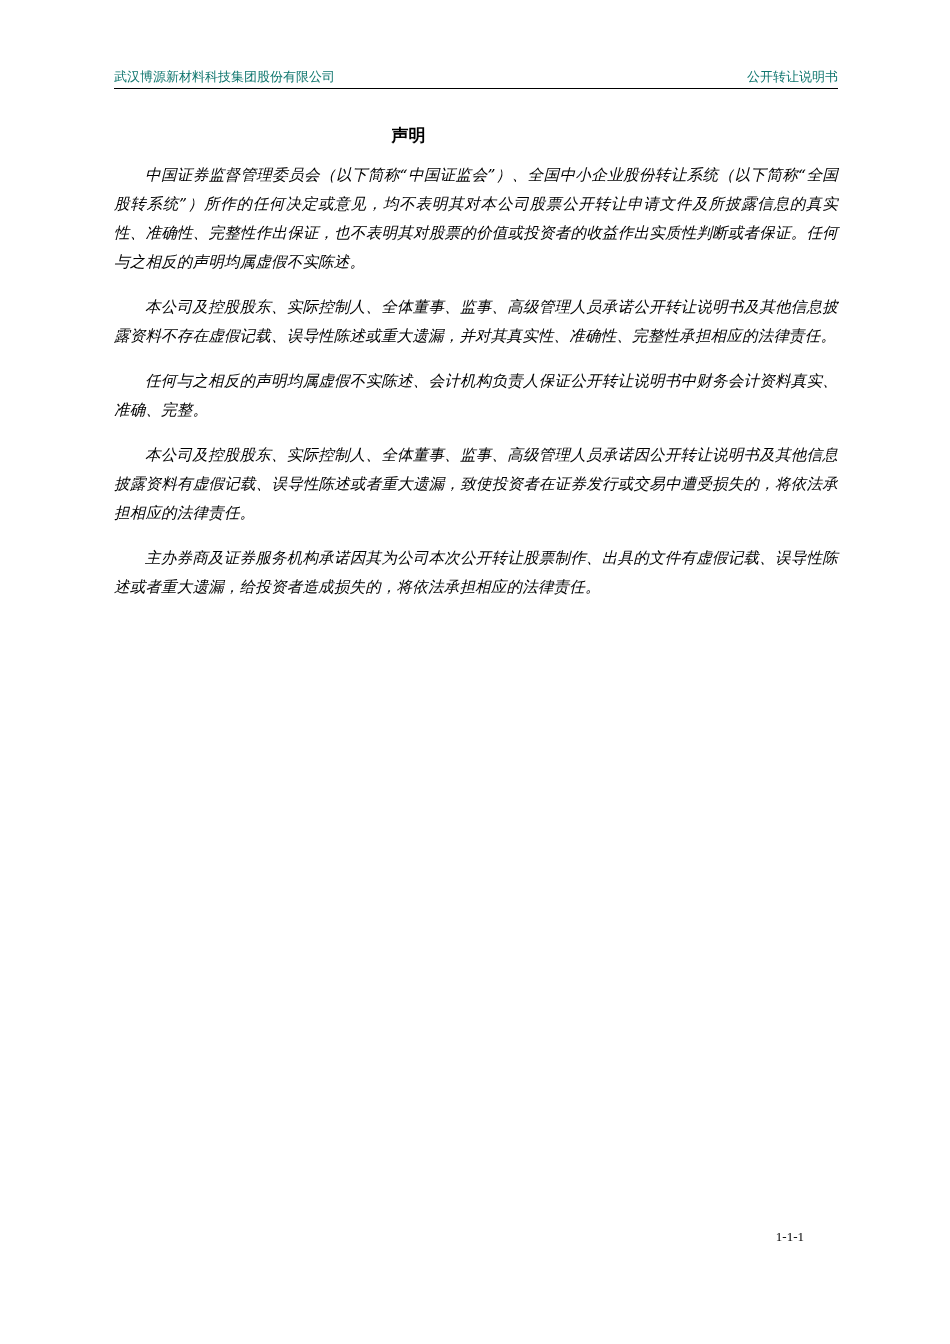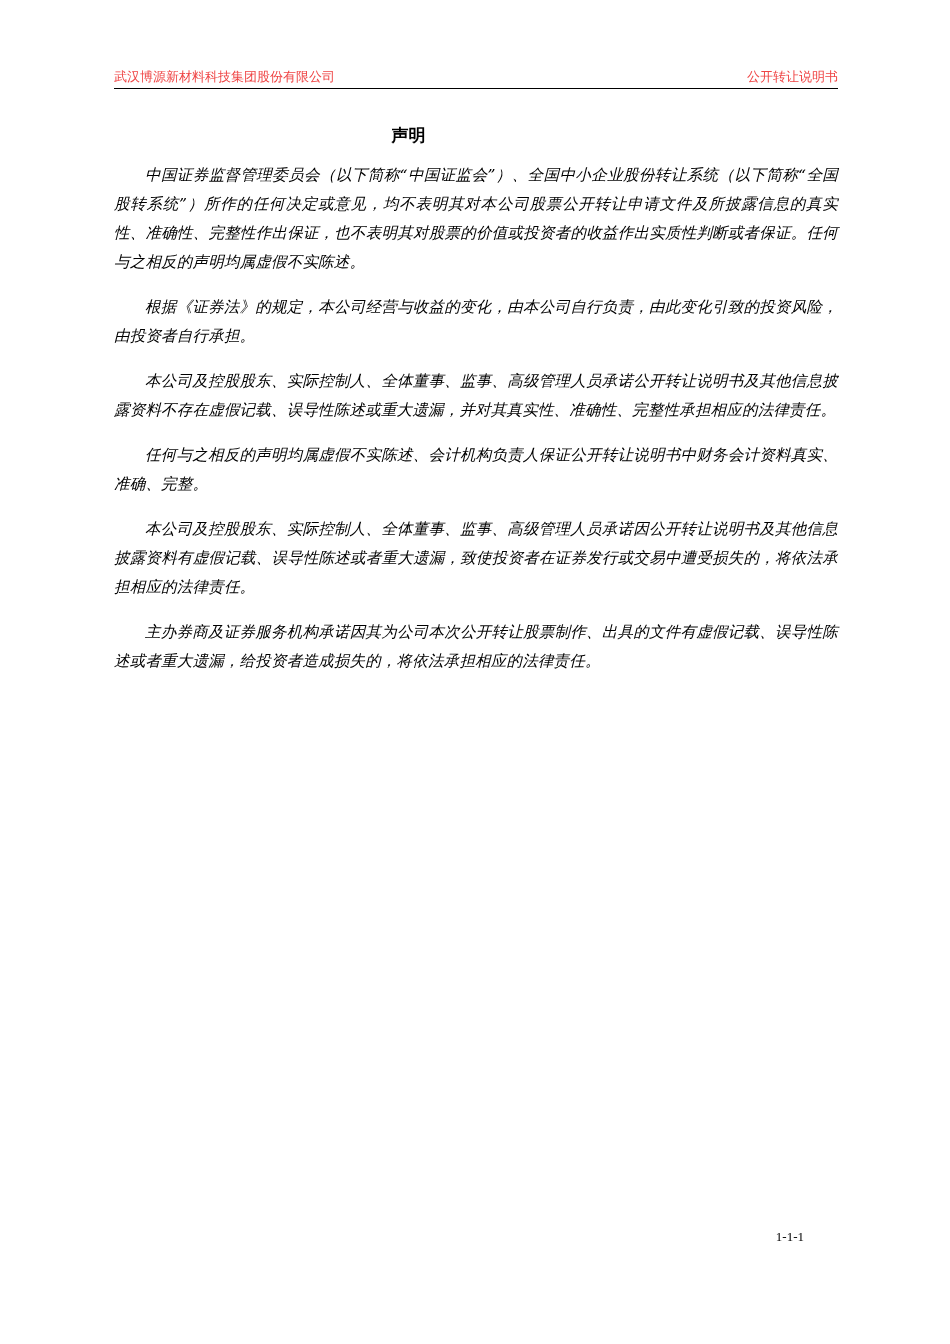--- a/index.html
+++ b/index.html
@@ -17,21 +17,21 @@
     }
     .header {
       position: absolute;
       left: 114px;
       top: 68px;
       width: 724px;
       height: 20px;
       border-bottom: 1.5px solid #000;
       font-size: 13px;
       line-height: 18px;
-      color: #ef4444;
+      color: #0f766e;
     }
     .header .left { position: absolute; left: 0; top: 0; }
     .header .right { position: absolute; right: 0; top: 0; }
     .title {
       position: absolute;
       left: 0;
       top: 124px;
       width: 817px;
       text-align: center;
       font-family: "DejaVu Sans", "Liberation Sans", sans-serif;
@@ -70,20 +70,19 @@
 
 <div class="header">
   <span class="left">武汉博源新材料科技集团股份有限公司</span>
   <span class="right">公开转让说明书</span>
 </div>
 
 <div class="title">声明</div>
 
 <div class="content">
   <p class="para">中国证券监督管理委员会（以下简称“中国证监会”）、全国中小企业股份转让系统（以下简称“全国股转系统”）所作的任何决定或意见，均不表明其对本公司股票公开转让申请文件及所披露信息的真实性、准确性、完整性作出保证，也不表明其对股票的价值或投资者的收益作出实质性判断或者保证。任何与之相反的声明均属虚假不实陈述。</p>
-  <p class="para">根据《证券法》的规定，本公司经营与收益的变化，由本公司自行负责，由此变化引致的投资风险，由投资者自行承担。</p>
   <p class="para">本公司及控股股东、实际控制人、全体董事、监事、高级管理人员承诺公开转让说明书及其他信息披露资料不存在虚假记载、误导性陈述或重大遗漏，并对其真实性、准确性、完整性承担相应的法律责任。</p>
   <p class="para">任何与之相反的声明均属虚假不实陈述、会计机构负责人保证公开转让说明书中财务会计资料真实、准确、完整。</p>
   <p class="para">本公司及控股股东、实际控制人、全体董事、监事、高级管理人员承诺因公开转让说明书及其他信息披露资料有虚假记载、误导性陈述或者重大遗漏，致使投资者在证券发行或交易中遭受损失的，将依法承担相应的法律责任。</p>
   <p class="para">主办券商及证券服务机构承诺因其为公司本次公开转让股票制作、出具的文件有虚假记载、误导性陈述或者重大遗漏，给投资者造成损失的，将依法承担相应的法律责任。</p>
 </div>
 
 <div class="footer">1-1-1</div>
 
 </body></html>

